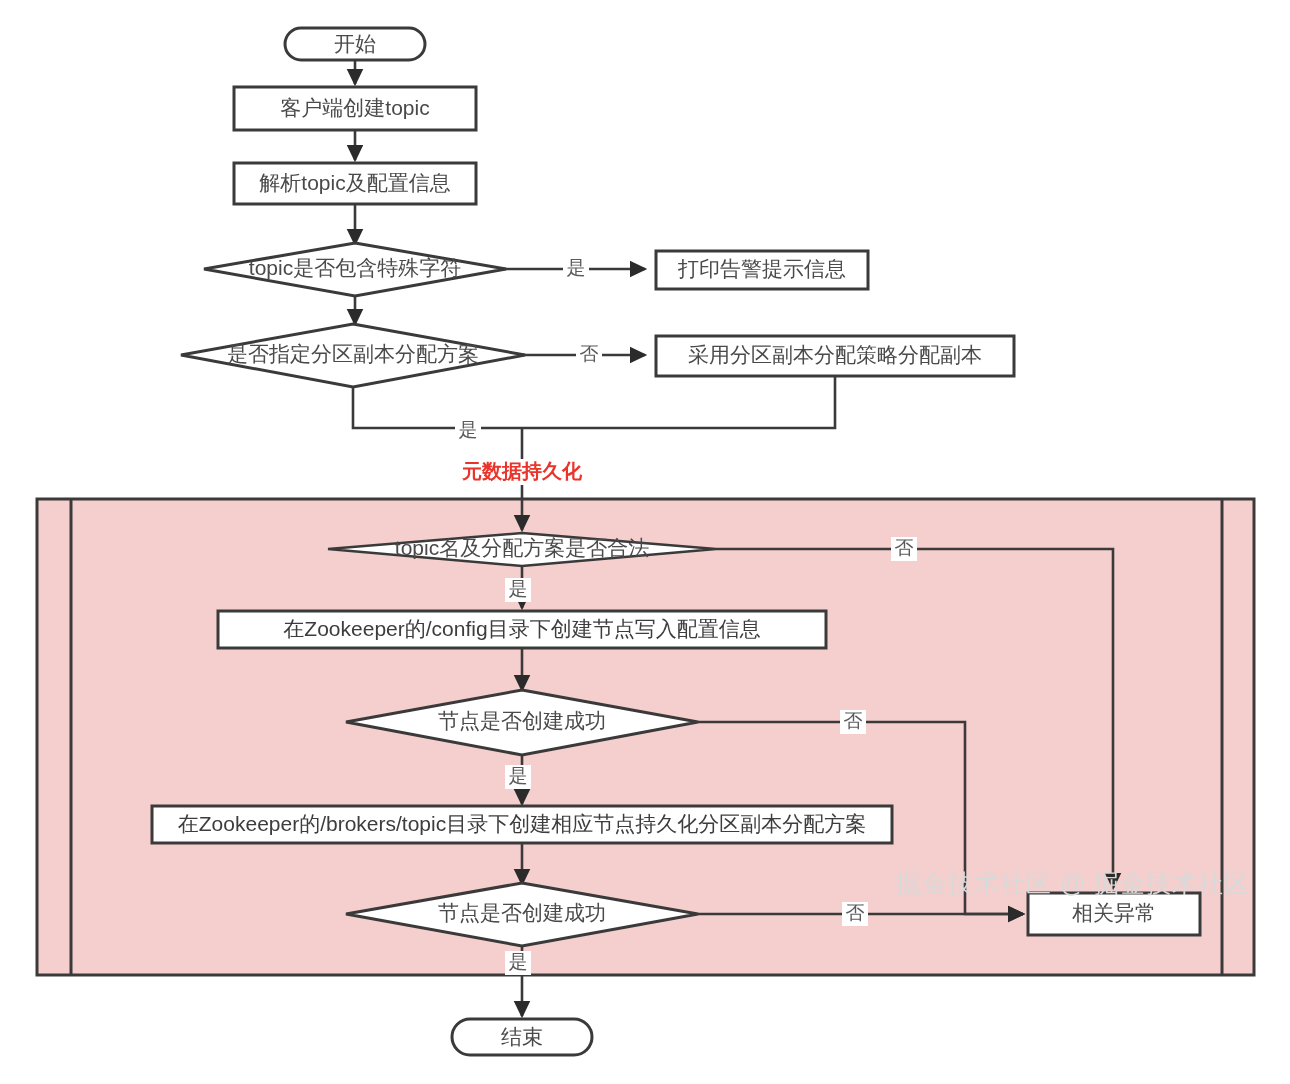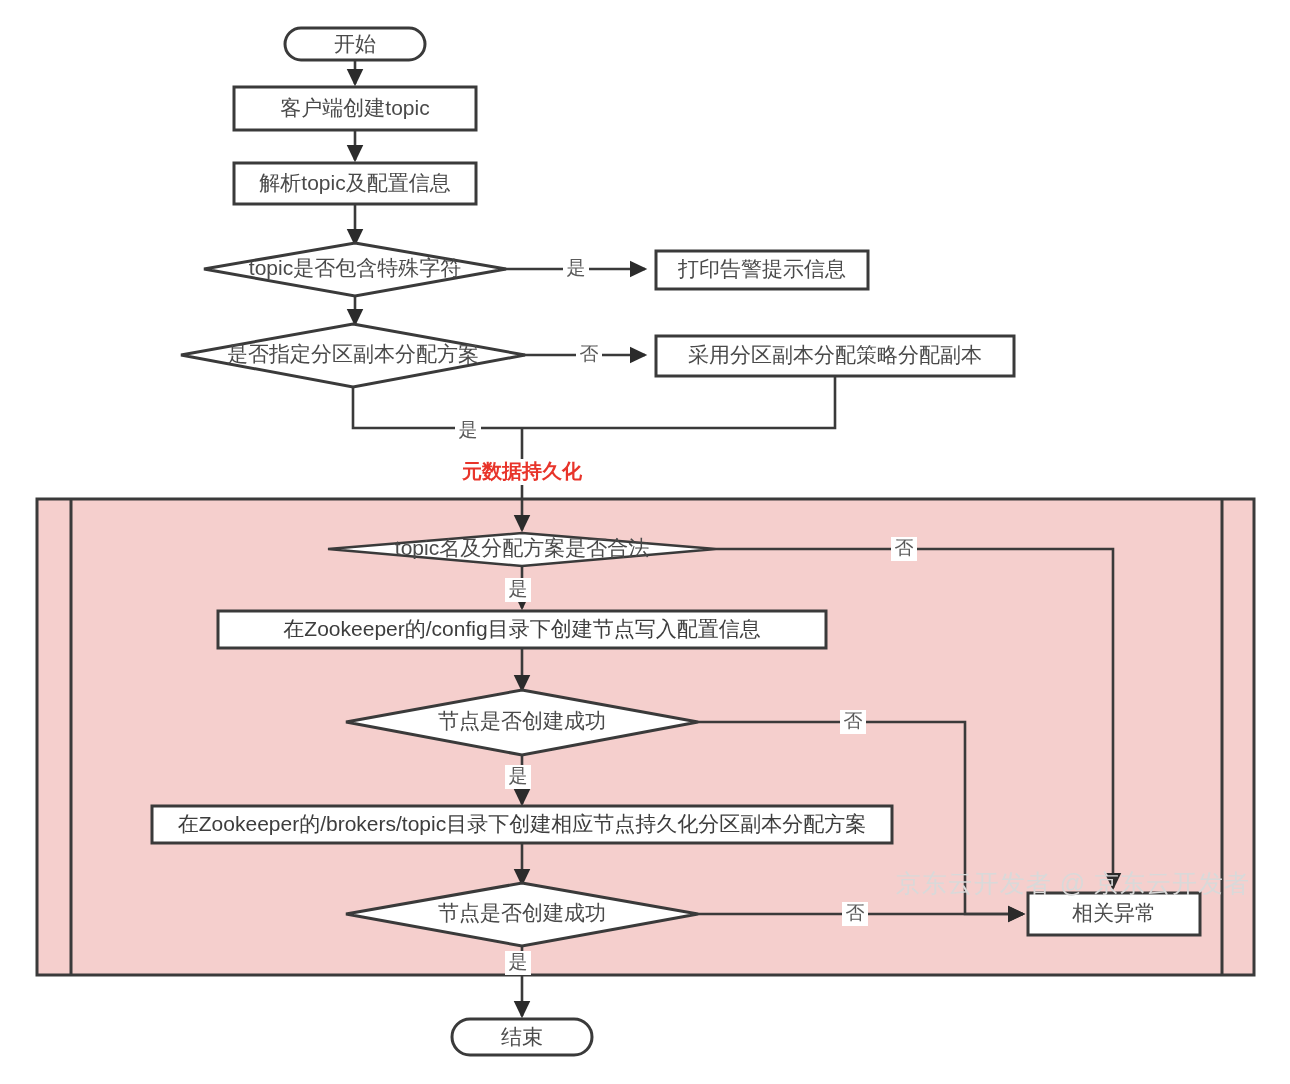--- a/index.html
+++ b/index.html
@@ -264,15 +264,15 @@
       <text class="edge-label" x="855" y="914">否</text>
     </g>
 
     <g>
       <rect class="edge-label-bg" x="505" y="951" width="26" height="24"></rect>
       <text class="edge-label" x="518" y="963">是</text>
     </g>
 
   </svg>
 
-  <div class="watermark">京东云开发者 @ 京东云开发者</div>
+  <div class="watermark">掘金技术社区 @ 掘金技术社区</div>
 
 </div>
 
 </body></html>

